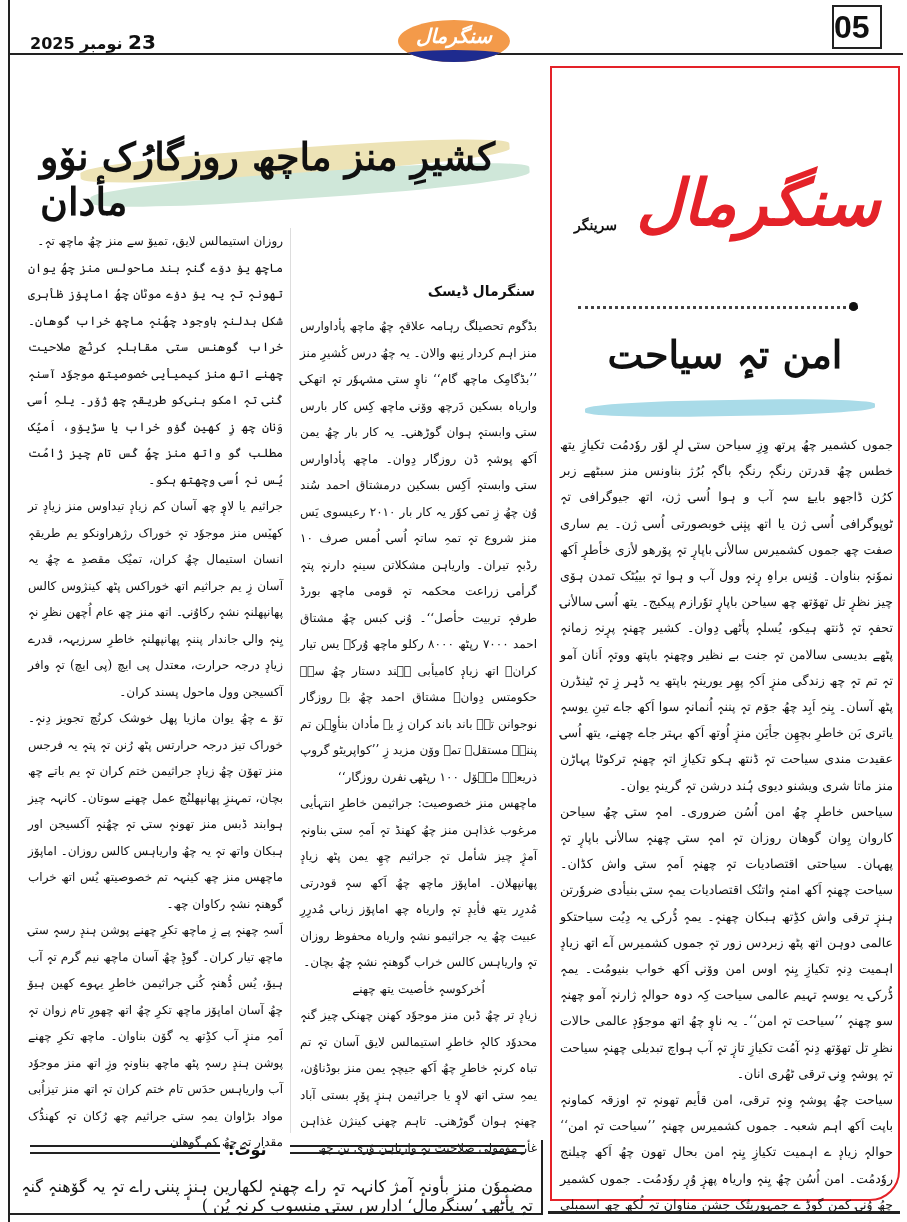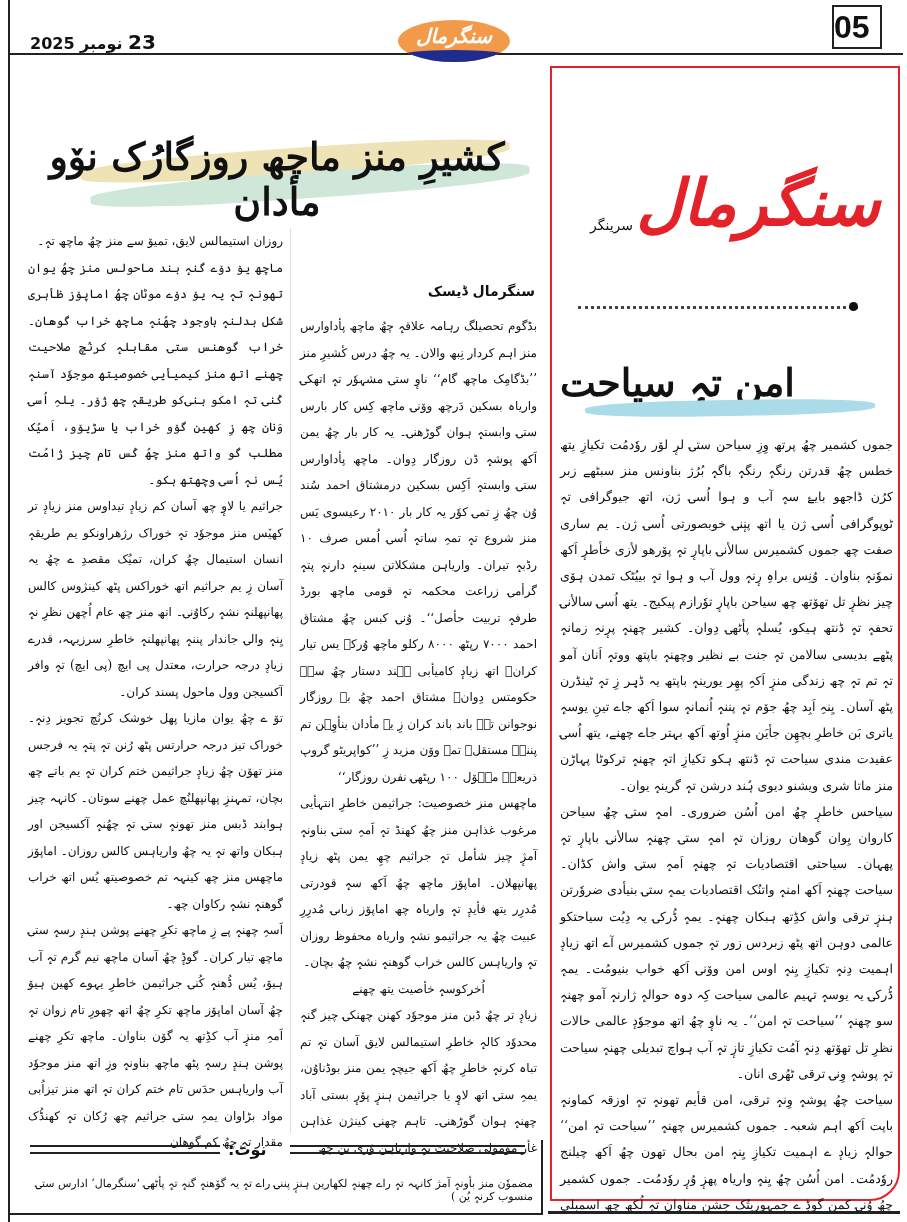--- a/index.html
+++ b/index.html
@@ -12,41 +12,41 @@
   #date .day{font-size:20px;}
   #logo-oval{left:398px;top:20px;width:112px;height:42px;border-radius:50%;background:#f39a4a;overflow:hidden;}
   #logo-oval .wave{position:absolute;left:0;bottom:0;width:100%;height:12px;background:#1e2b8f;border-radius:50% 50% 0 0;}
   #logo-oval .txt{position:absolute;left:0;right:0;top:4px;text-align:center;font-family:"DejaVu Serif",serif;font-style:italic;font-weight:bold;font-size:20px;color:#fff;direction:rtl;}
   #page-num{left:832px;top:5px;width:46px;height:40px;border:2px solid #222;font-family:"Liberation Sans",sans-serif;font-weight:bold;font-size:32px;text-align:left;line-height:40px;}
   
   #headline-wrap{left:40px;top:128px;width:490px;height:88px;}
   .stroke{position:absolute;height:26px;border-radius:40%;}
   #stroke1{left:40px;top:20px;width:430px;background:#ede3b6;transform:rotate(-4deg);}
   #stroke2{left:50px;top:44px;width:440px;background:#cfe7d9;transform:rotate(-4deg);}
-  #headline{position:absolute;left:0;right:16px;top:6px;text-align:center;direction:rtl;font-family:"DejaVu Serif",serif;font-weight:bold;font-size:38px;color:#111;}
+  #headline{position:absolute;left:0;right:16px;top:6px;text-align:left;direction:rtl;font-family:"DejaVu Serif",serif;font-weight:bold;font-size:38px;color:#111;}
   #byline{left:300px;top:283px;width:235px;direction:rtl;font-family:"DejaVu Sans",sans-serif;font-weight:bold;font-size:14px;}
   .col{direction:rtl;text-align:justify;font-family:"DejaVu Serif",serif;font-size:12px;line-height:26.5px;}
   .col p{margin:0;}
   #col-mid{left:300px;top:313px;width:237px;}
   #col-left{left:28px;top:228px;width:255px;}
   #col-divider{left:290px;top:228px;width:1px;height:905px;background:#ddd;}
   
   .note-line{position:absolute;height:2px;background:#222;}
   #note-title{left:228px;top:1140px;width:90px;text-align:left;direction:rtl;font-family:"DejaVu Sans",sans-serif;font-weight:bold;font-size:16px;}
-  #note-text{left:18px;top:1177px;width:515px;direction:rtl;font-family:"DejaVu Serif",serif;font-size:11px;text-align:right;}
+  #note-text{left:18px;top:1177px;width:515px;direction:rtl;font-family:"DejaVu Serif",serif;font-size:16px;text-align:right;}
   #note-box-bottom{left:8px;top:1213px;width:535px;height:2px;background:#222;}
   #note-box-right{left:541px;top:1140px;width:2px;height:75px;background:#222;}
   
   #edit-box{left:550px;top:66px;width:350px;height:1135px;border:2px solid #e42229;border-bottom-right-radius:30px;box-sizing:border-box;}
   #masthead{left:560px;top:165px;width:330px;height:100px;}
   #masthead .big{position:absolute;right:10px;top:0;font-family:"DejaVu Serif",serif;font-style:italic;font-weight:bold;font-size:64px;color:#e42229;direction:rtl;}
-  #masthead .small{position:absolute;left:30px;top:52px;font-family:"DejaVu Serif",serif;font-size:14px;font-weight:normal;direction:rtl;}
+  #masthead .small{position:absolute;left:14px;top:52px;font-family:"DejaVu Serif",serif;font-size:14px;font-weight:bold;direction:rtl;}
   #dots{left:578px;top:306px;width:280px;height:0;border-top:3px dotted #444;}
   #dot-end{left:849px;top:302px;width:9px;height:9px;border-radius:50%;background:#111;}
-  #edit-title{left:560px;top:360px;width:330px;text-align:left;direction:rtl;font-family:"DejaVu Serif",serif;font-weight:bold;font-size:38px;}
+  #edit-title{left:560px;top:332px;width:330px;text-align:center;direction:rtl;font-family:"DejaVu Serif",serif;font-weight:bold;font-size:38px;}
   #blue-stroke{left:585px;top:400px;width:290px;height:16px;background:#a9dbe8;border-radius:40%;transform:rotate(-1deg);}
   #col-edit{left:560px;top:432px;width:333px;font-size:12.6px;line-height:26.2px;}
   #bottom-rule{left:548px;top:1211px;width:352px;height:3px;background:#222;}
 </style>
 </head>
 <body>
 
 <div id="left-rule" class="abs"></div>
 <div id="header-line" class="abs"></div>
 

